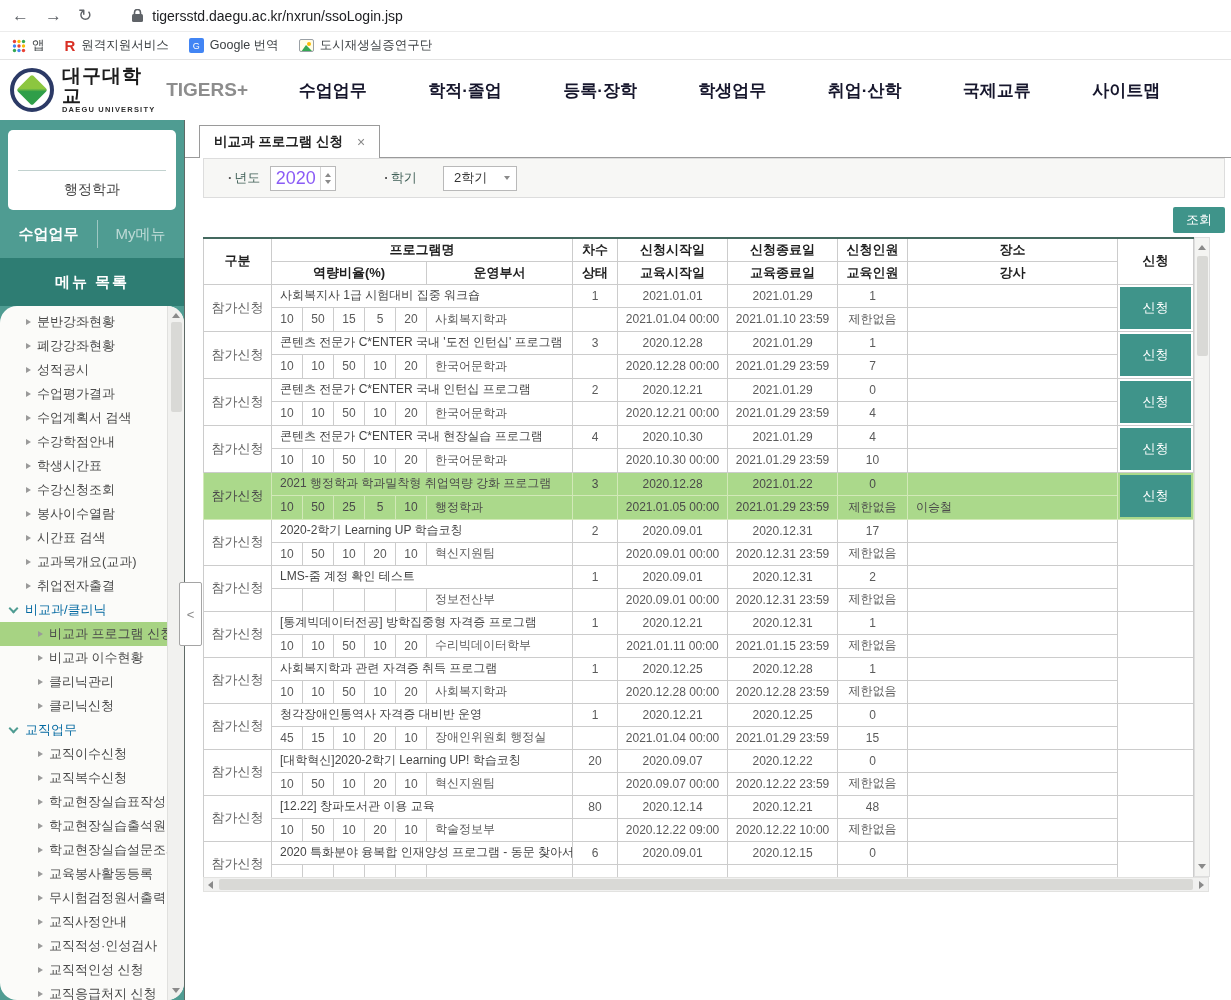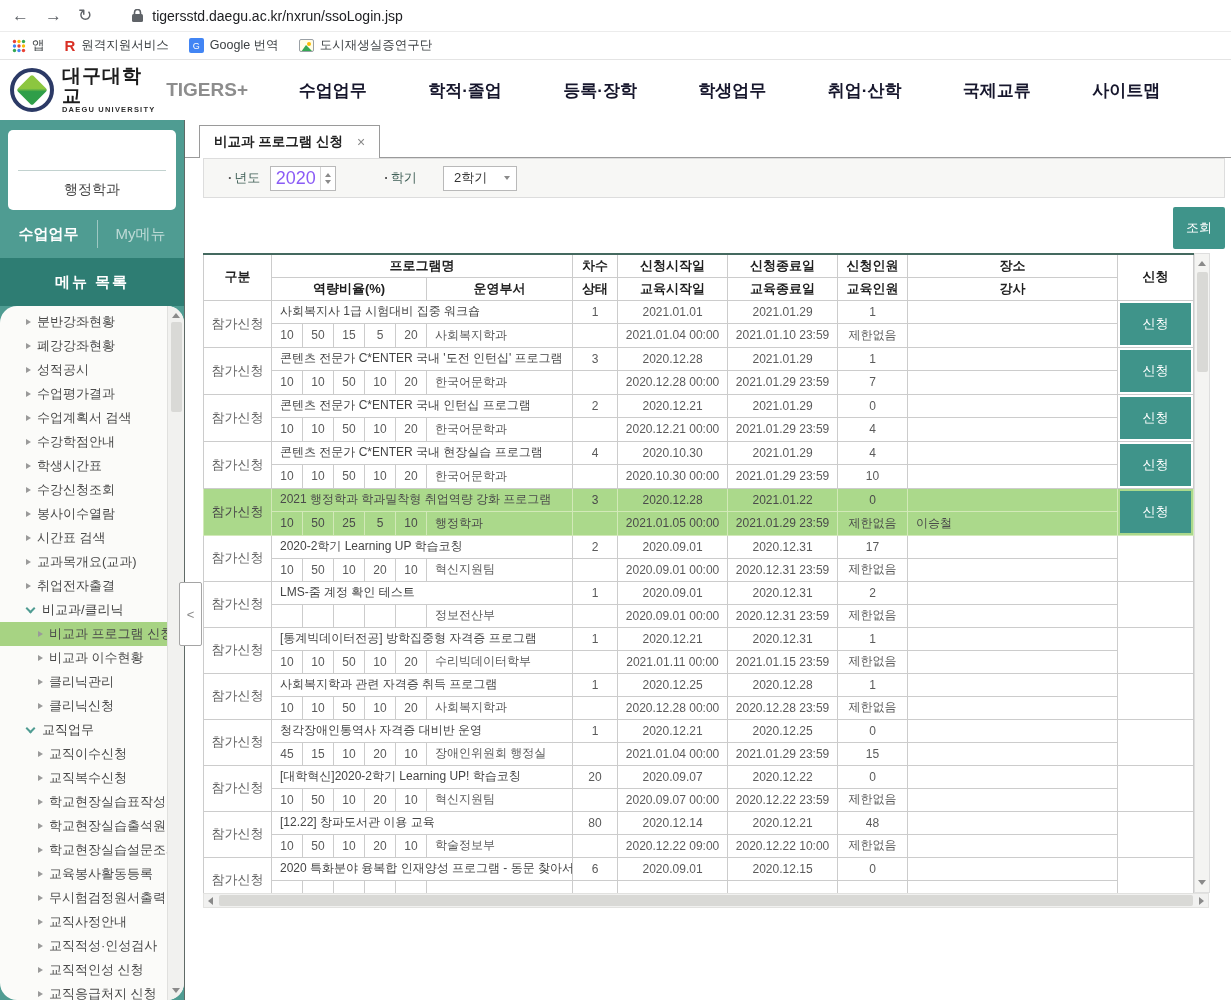--- a/index.html
+++ b/index.html
@@ -45,21 +45,21 @@
   .side-tab.active { color:#fff; font-weight:bold; }
   .vdiv { width:1px; height:28px; background:rgba(255,255,255,.45); }
   .menu-title { height:48px; background:#2e7d73; color:#fff; font-weight:bold; font-size:15px;
     display:flex; align-items:center; justify-content:center; letter-spacing:2px; }
   .menu-zone { flex:1; background:#fbfbf9; display:flex; overflow:hidden;border-radius:17px; }
   .menu-list { flex:1; padding-top:4px; overflow:hidden; }
   .menu-item { height:24px; display:flex; align-items:center; font-size:13px; color:#4a4a4a; cursor:pointer; white-space:nowrap; }
   .menu-item .tri { width:0; height:0; border-left:5px solid #9a9a9a; border-top:3.5px solid transparent; border-bottom:3.5px solid transparent; margin-right:6px; flex:none; }
   .menu-item.l1 { padding-left:26px; }
   .menu-item.l2 { padding-left:38px; }
-  .menu-item.section { padding-left:27px; color:#404040; }
+  .menu-item.section { padding-left:10px; color:#0369a1; }
   .menu-item.section .chev { width:7px; height:7px; border-right:2px solid #4f9c92; border-bottom:2px solid #4f9c92; transform:rotate(45deg); margin:-3px 8px 0 0; flex:none; }
   .menu-item.active { background:#a7d383; }
   .side-scroll { width:17px; flex:none; background:#f1f1ef; border-left:1px solid #e0e0de; display:flex; flex-direction:column; align-items:center; }
   .sb-arrow-up { width:0; height:0; border-bottom:5px solid #8a8a8a; border-left:4px solid transparent; border-right:4px solid transparent; margin:7px 0 4px; }
   .sb-arrow-down { width:0; height:0; border-top:5px solid #8a8a8a; border-left:4px solid transparent; border-right:4px solid transparent; margin:4px 0 7px; }
   .sb-thumb { width:11px; background:#d9d9d6; border-radius:2px; }
   .side-scroll .sb-thumb { height:90px; }
   .spacer { flex:1; }
 
   .collapse-handle { position:absolute; left:179px; top:462px; width:23px; height:64px; background:#fff;
@@ -80,21 +80,21 @@
   .year-input { width:66px; height:25px; border:1px solid #b9b9b9; background:#fff; display:flex; align-items:center; cursor:text; }
   .year-val { flex:1; text-align:center; font-size:18px; color:#8b5cf6; }
   .spinner { width:15px; height:100%; border-left:1px solid #d5d5d5; display:flex; flex-direction:column; align-items:center; justify-content:center; gap:3px; }
   .spin-up { width:0; height:0; border-bottom:4px solid #8a8a8a; border-left:3.5px solid transparent; border-right:3.5px solid transparent; }
   .spin-dn { width:0; height:0; border-top:4px solid #8a8a8a; border-left:3.5px solid transparent; border-right:3.5px solid transparent; }
   .sem-select { width:74px; height:25px; border:1px solid #b9b9b9; background:#fff; display:flex; align-items:center; margin-left:16px; cursor:pointer; }
   .sem-val { flex:1; text-align:center; font-size:13px; color:#333; }
   .sel-arrow { width:18px; display:flex; justify-content:center; }
   .gap28 { width:28px; }
   .search-row { display:flex; justify-content:flex-end; padding:9px 0 4px 0; }
-  .search-btn { background:#3f948a; color:#fff; font-size:13px; padding:12px 13px; border-radius:2px; cursor:pointer;margin-left:8px; }
+  .search-btn { background:#3f948a; color:#fff; font-size:13px; padding:4px 13px; border-radius:2px; cursor:pointer;margin-left:8px; }
 
   .table-zone { display:flex; height:640px; overflow:hidden; }
   table.grid { border-collapse:collapse; table-layout:fixed; width:990px; align-self:flex-start; flex:none; }
   .grid th, .grid td { border:1px solid #ccc; font-size:12px; color:#5a5a5a; text-align:center;
     padding:0 4px; height:23px; overflow:hidden; white-space:nowrap; }
   .grid thead th { color:#1f1f1f; font-size:13px; font-weight:bold; background:#fff; }
   .grid thead tr:first-child th { border-top:2px solid #44695f; }
   td.name { text-align:left; padding-left:8px; color:#444; }
   td.dept { text-align:left; padding-left:8px;margin-left:40px; }
   td.gubun { color:#666; font-size:13px; }

